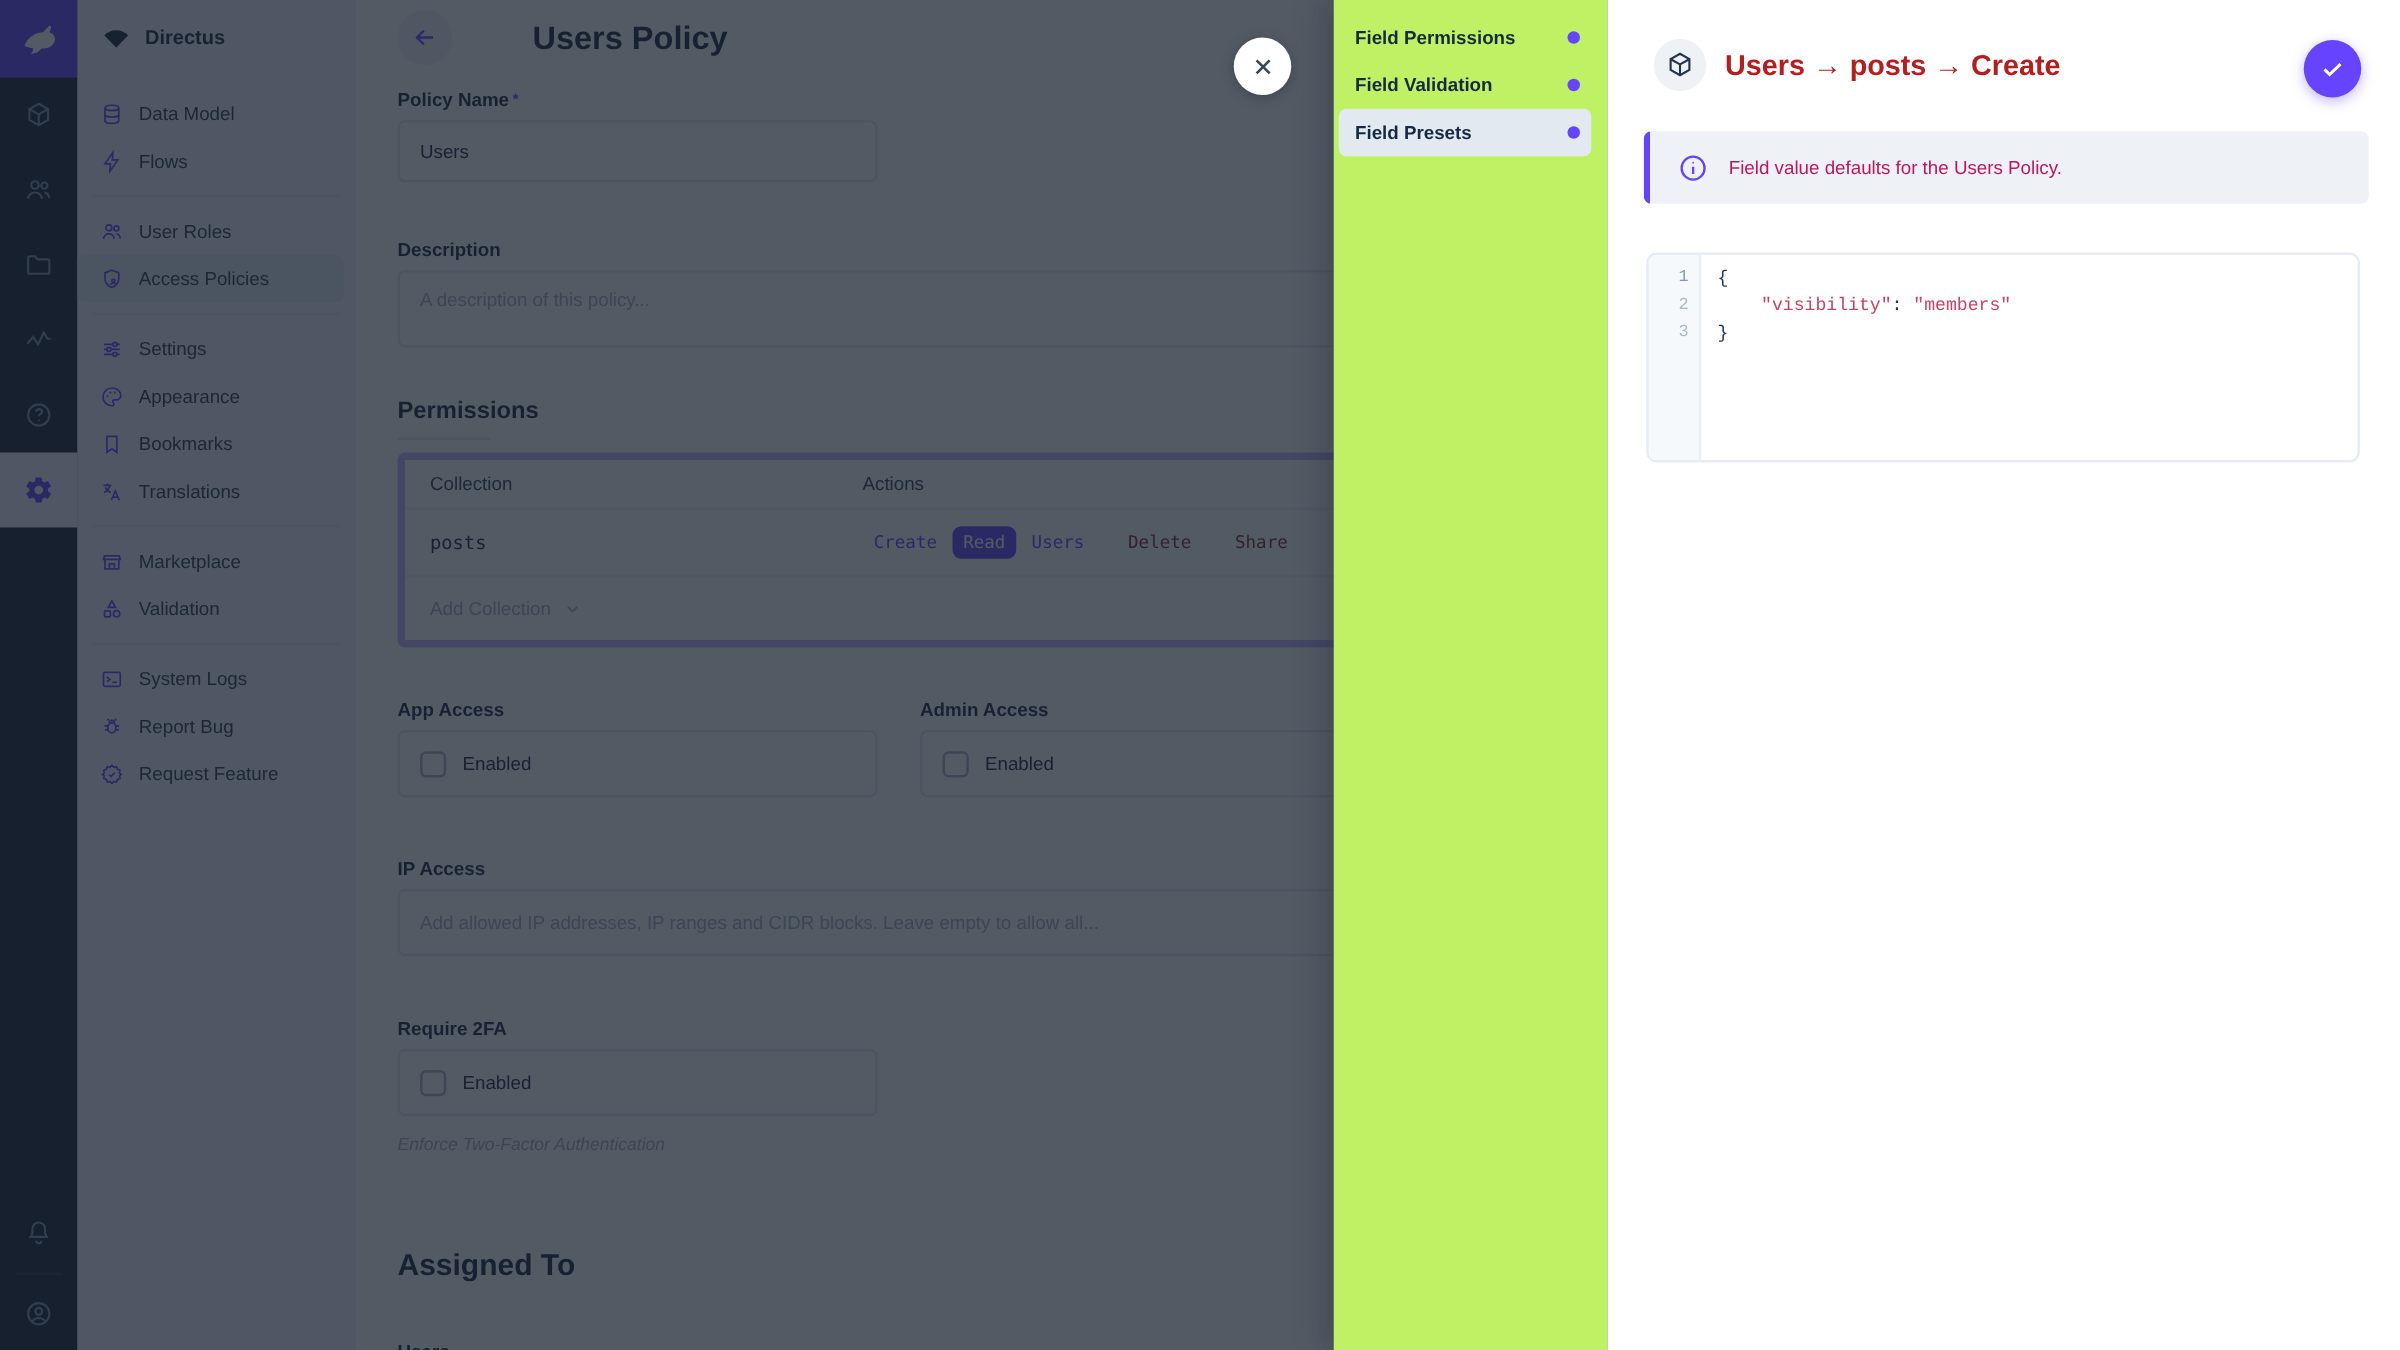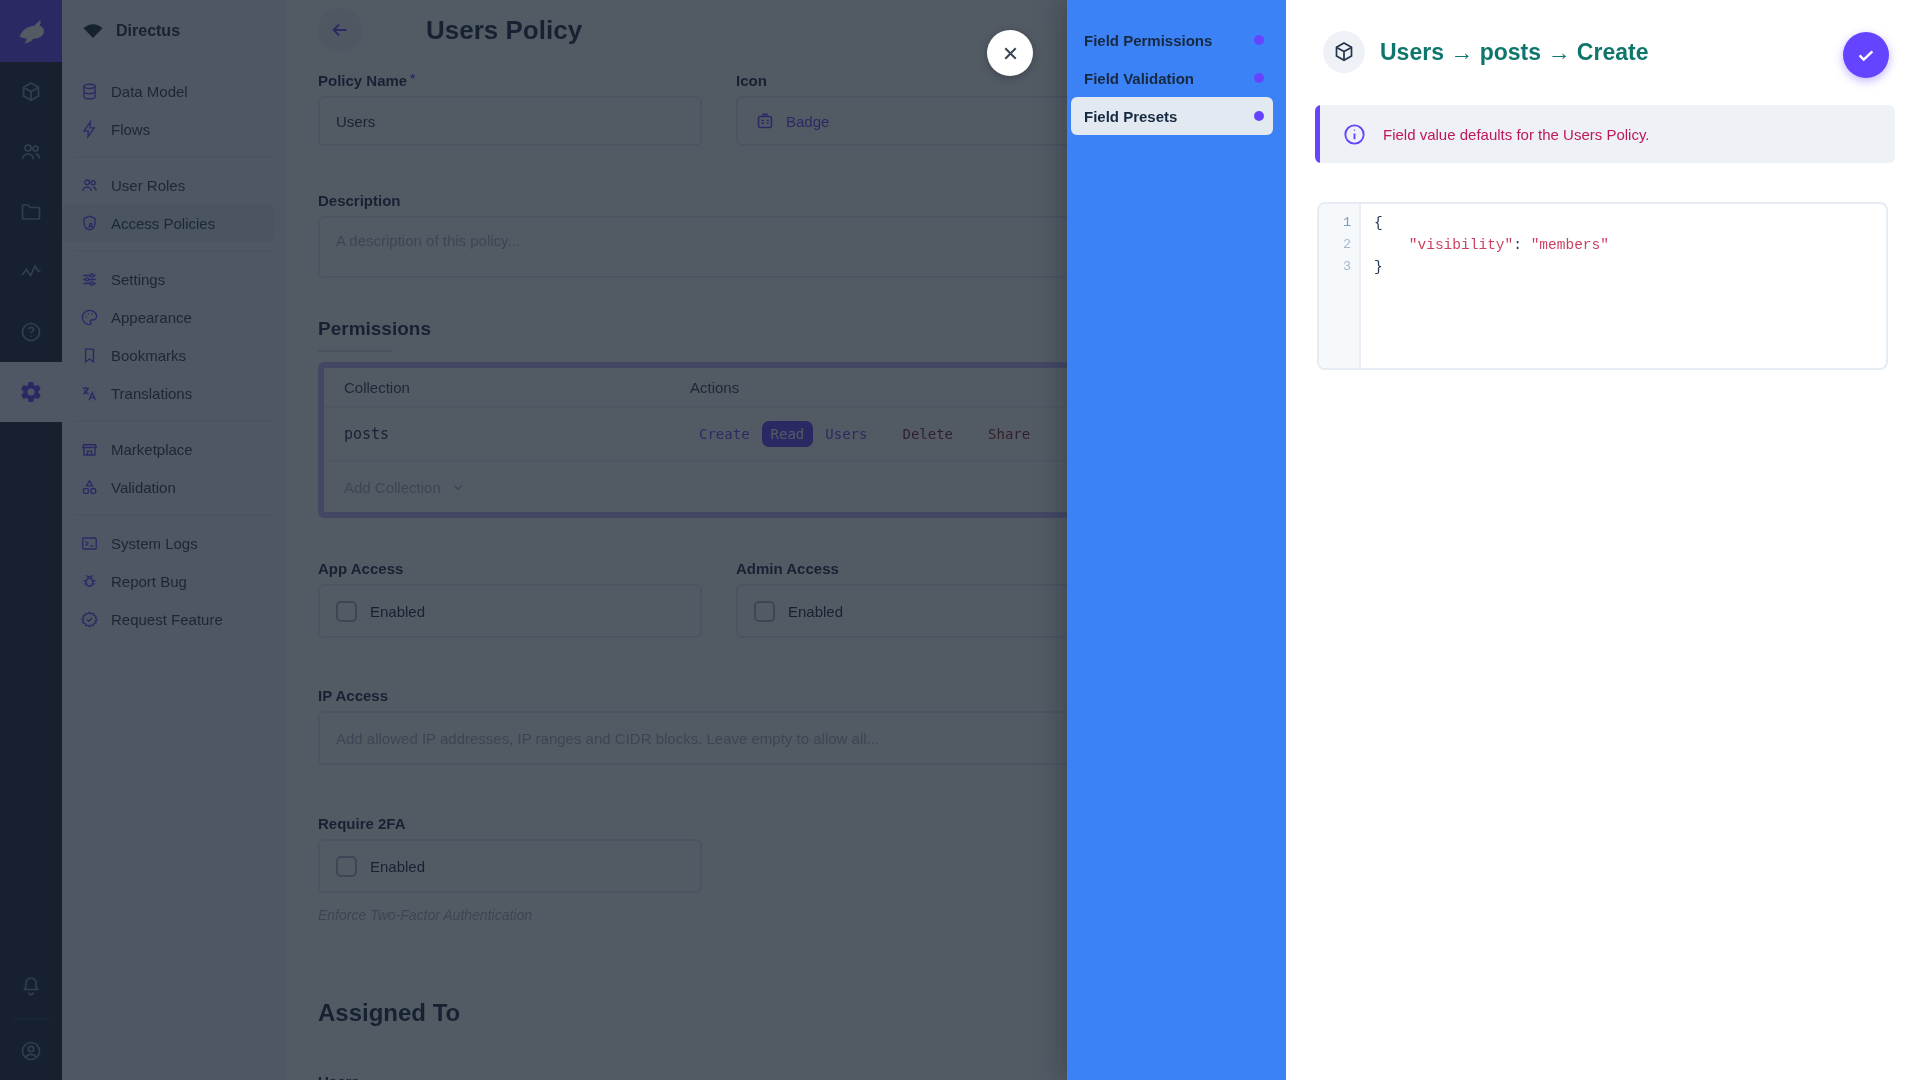--- a/index.html
+++ b/index.html
@@ -71,30 +71,30 @@
   .cb-label { font-size:15px; color:#172940; margin-left:13px; }
   .note { font-style:italic; color:#a6b3c2; font-size:14px; margin-top:14px; }
 
   .mt12{margin-top:12px} .mt40{margin-top:40px} .mt42{margin-top:42px} .mt46{margin-top:46px}
   .mt49{margin-top:49px} .mt50{margin-top:50px} .mt76{margin-top:76px}
 
   
   .overlay { position:fixed; inset:0; background:rgba(22,32,46,0.74); z-index:40; }
 
   .drawer-wrap { position:fixed; top:0; right:0; bottom:0; width:853px; display:flex; z-index:50; box-shadow:-6px 0 24px rgba(10,20,35,.25); }
-  .drawer-nav { width:219px; background:#3b82f6; padding-top:21px; flex:none; }
+  .drawer-nav { width:219px; background:#bef264; padding-top:11px; flex:none; }
   .dnav-item { height:38px; margin:0 13px 0 4px; padding:0 9px 0 13px; display:flex; align-items:center; border-radius:6px; font-size:15px; font-weight:600; color:#172940; cursor:pointer; }
   .dnav-item.active { background:#e2e9f1; }
   .dot { margin-left:auto; width:10px; height:10px; border-radius:50%; background:#6644ff; flex:none; }
 
   .drawer-main { flex:1; background:#fff; position:relative; }
   .dheader { display:flex; align-items:center; gap:15px; padding:31px 90px 0 37px; }
   .dicon { width:42px; height:42px; border-radius:50%; background:#eef2f7; display:grid; place-items:center; color:#24344c; }
   .dicon svg { width:24px; height:24px; }
-  .dtitle { font-size:23px; font-weight:700; color:#0f766e; }
+  .dtitle { font-size:23px; font-weight:700; color:#b91c1c; }
   .save-btn { position:absolute; top:32px; right:31px; width:46px; height:46px; border-radius:50%; background:#6644ff; color:#fff; display:grid; place-items:center; cursor:pointer; box-shadow:0 3px 10px rgba(102,68,255,.4); }
   .save-btn svg { width:22px; height:22px; }
 
   .banner { margin:32px 25px 0 29px; height:58px; background:#eef1f5; border-radius:6px; display:flex; align-items:center; gap:16px; padding-left:27px; position:relative; overflow:hidden; }
   .banner::before { content:""; position:absolute; left:0; top:0; bottom:0; width:5px; background:#6644ff; }
   .banner-icon { color:#6644ff; }
   .banner-icon svg { width:25px; height:25px; }
   .banner-text { font-size:15px; color:#be185d; }
 
   .codebox { margin:39px 0 0 31px; width:571px; height:168px; border:2px solid #e6ecf3; border-radius:8px; display:flex; overflow:hidden; font-family:"Liberation Mono","DejaVu Sans Mono",monospace; cursor:text; }
@@ -343,33 +343,20 @@
       <h1 class="page-title">Users Policy</h1>
     </div>
 
     <div class="form">
       <div class="grid-2 mt12">
         <div>
           <div class="flabel"><span>Policy Name</span><span class="req">*</span></div>
           <div class="input">
               <span>Users</span>
             </div>
-        </div>
-        <div>
-          <div class="flabel">Icon</div>
-          <div class="input icon-input">
-            <span>
-                <svg viewBox="0 0 24 24" fill="none" stroke="currentColor" stroke-width="1.7">
-                  <rect x="5" y="7" width="14" height="12" rx="1.5"></rect>
-                  <path d="M10 7V4.8h4V7"></path>
-                  <path d="M8 11.5h3.2M8 14.5h3.2M13.8 11.5h2.4M13.8 14.5h2.4"></path>
-                </svg>
-              </span>
-            <span>Badge</span>
-          </div>
         </div>
       </div>
 
       <div class="mt46">
         <div class="flabel">Description</div>
         <div class="textarea"><span class="placeholder">A description of this policy...</span></div>
       </div>
 
       <div class="mt40">
         <div class="sec-heading">Permissions</div>

